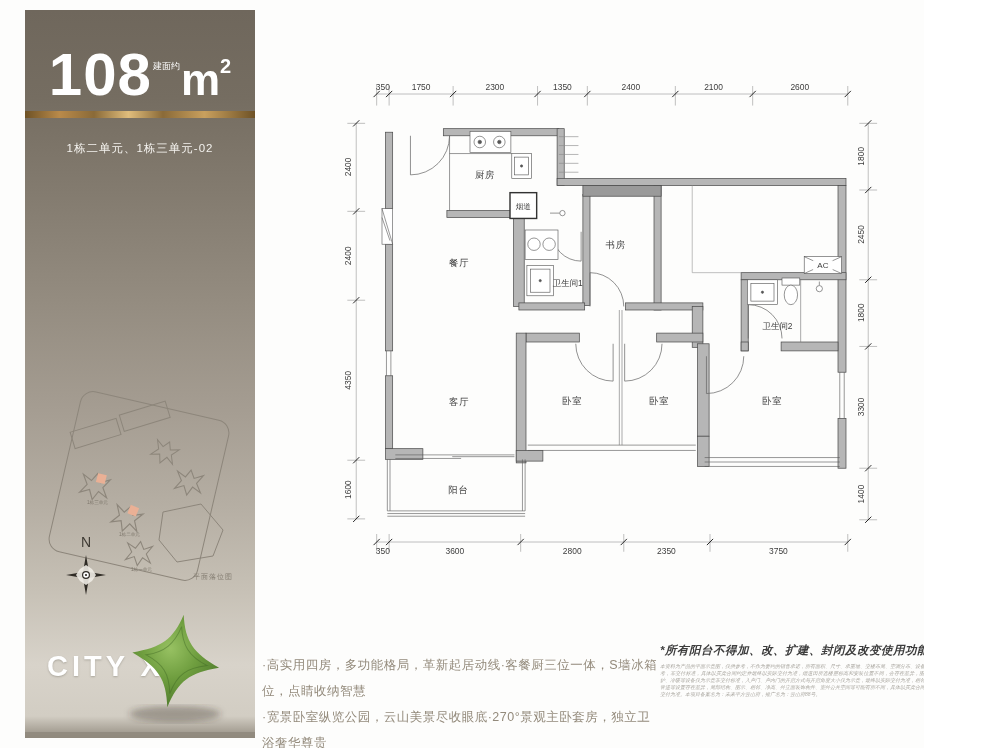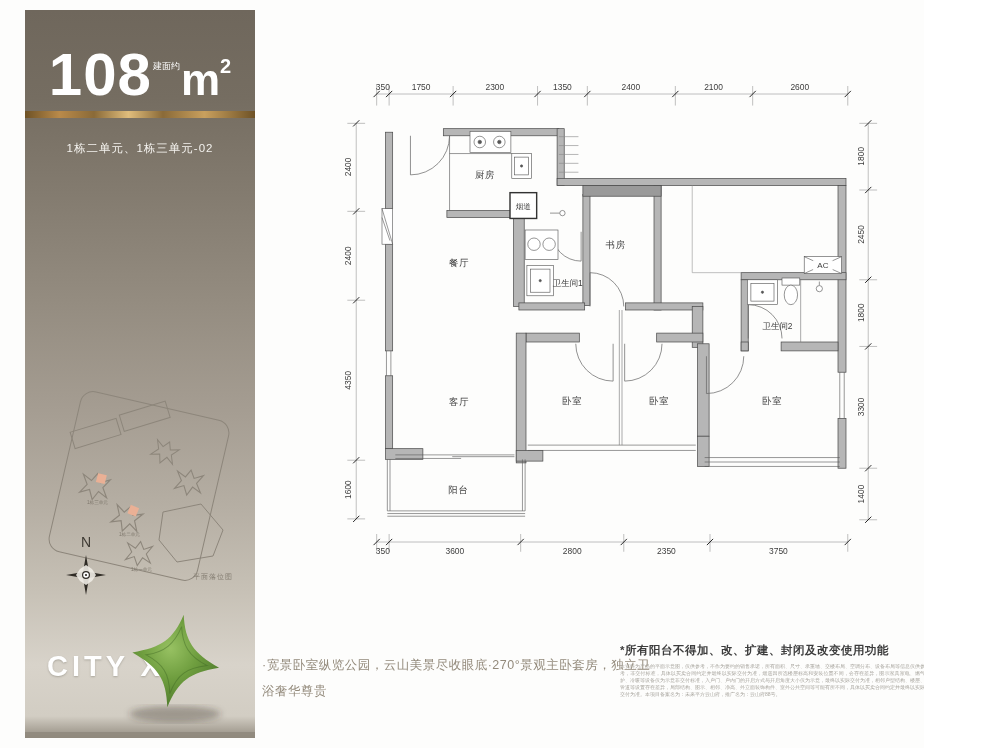--- a/index.html
+++ b/index.html
@@ -23,21 +23,21 @@
   .siteplan-caption{position:absolute;left:168px;top:562px;font-size:7px;color:#847d72;letter-spacing:1px;}
   .compass{position:absolute;left:38px;top:524px;width:60px;height:80px;}
   .compass .n{font-size:14px;color:#3f3b34;text-align:left;padding-left:18px;}
   .logo-area{position:absolute;left:0;bottom:0;width:100%;height:124px;}
   .logo-text{position:absolute;left:22px;top:36px;font-size:29px;font-weight:bold;color:#ffffff;
      letter-spacing:4px;text-shadow:0 1px 2px rgba(90,85,75,.35);}
   .logo-obj{position:absolute;right:8px;top:-6px;}
   .sb-bottom-strip{position:absolute;left:0;bottom:0;width:100%;height:6px;background:#8f887c;opacity:.85;}
   
   .bullets{position:absolute;left:262px;top:652px;width:400px;color:#938a7b;font-size:12.5px;line-height:26px;letter-spacing:.5px;}
-  .disc{position:absolute;left:620px;top:643px;width:305px;}
+  .disc{position:absolute;left:660px;top:643px;width:305px;font-style:italic;}
   .disc-title{font-size:11.5px;font-weight:bold;color:#3c3c3c;letter-spacing:.5px;}
   .disc-body{margin-top:5px;font-size:5px;line-height:7px;color:#a9a69f;text-align:justify;}
   svg text{font-family:"Liberation Sans","DejaVu Sans",sans-serif;}
 </style>
 </head>
 <body>
 
 <div id="page">
 
   <div id="sidebar">
@@ -252,20 +252,21 @@
       <text x="316" y="542" transform="rotate(-90 316 542)">1600</text>
       <text x="893" y="167" transform="rotate(-90 893 167)">1800</text>
       <text x="893" y="255" transform="rotate(-90 893 255)">2450</text>
       <text x="893" y="343" transform="rotate(-90 893 343)">1800</text>
       <text x="893" y="449" transform="rotate(-90 893 449)">3300</text>
       <text x="893" y="547" transform="rotate(-90 893 547)">1400</text>
     </g>
   </svg>
 
   <div class="bullets">
+    <div>·高实用四房，多功能格局，革新起居动线·客餐厨三位一体，S墙冰箱位，点睛收纳智慧</div>
     <div>·宽景卧室纵览公园，云山美景尽收眼底·270°景观主卧套房，独立卫浴奢华尊贵</div>
   </div>
 
   <div class="disc">
     <div class="disc-title">*所有阳台不得加、改、扩建、封闭及改变使用功能</div>
     <div class="disc-body">本资料为产品的平面示意图，仅供参考，不作为要约的销售承诺，所有面积、尺寸、承重墙、交楼布局、空调分布、设备布局等信息仅供参考，非交付标准，具体以买卖合同约定并最终以实际交付为准，烟道因所选楼层标高和安装位置不同，会存在差异，图示家具家电、燃气炉、冷暖等设备仅为示意非交付标准，入户门、户内门的开启方式与开启角度大小仅为示意，最终以实际交付为准，相邻户型结构、楼层、管道等设置存在差异，局部结构、图示、相邻、净高、外立面装饰构件、室外公共空间等可能有所不同，具体以买卖合同约定并最终以实际交付为准。本项目备案名为：未来平方云山府，推广名为：云山府88号。</div>
   </div>
 
 </div>
 

